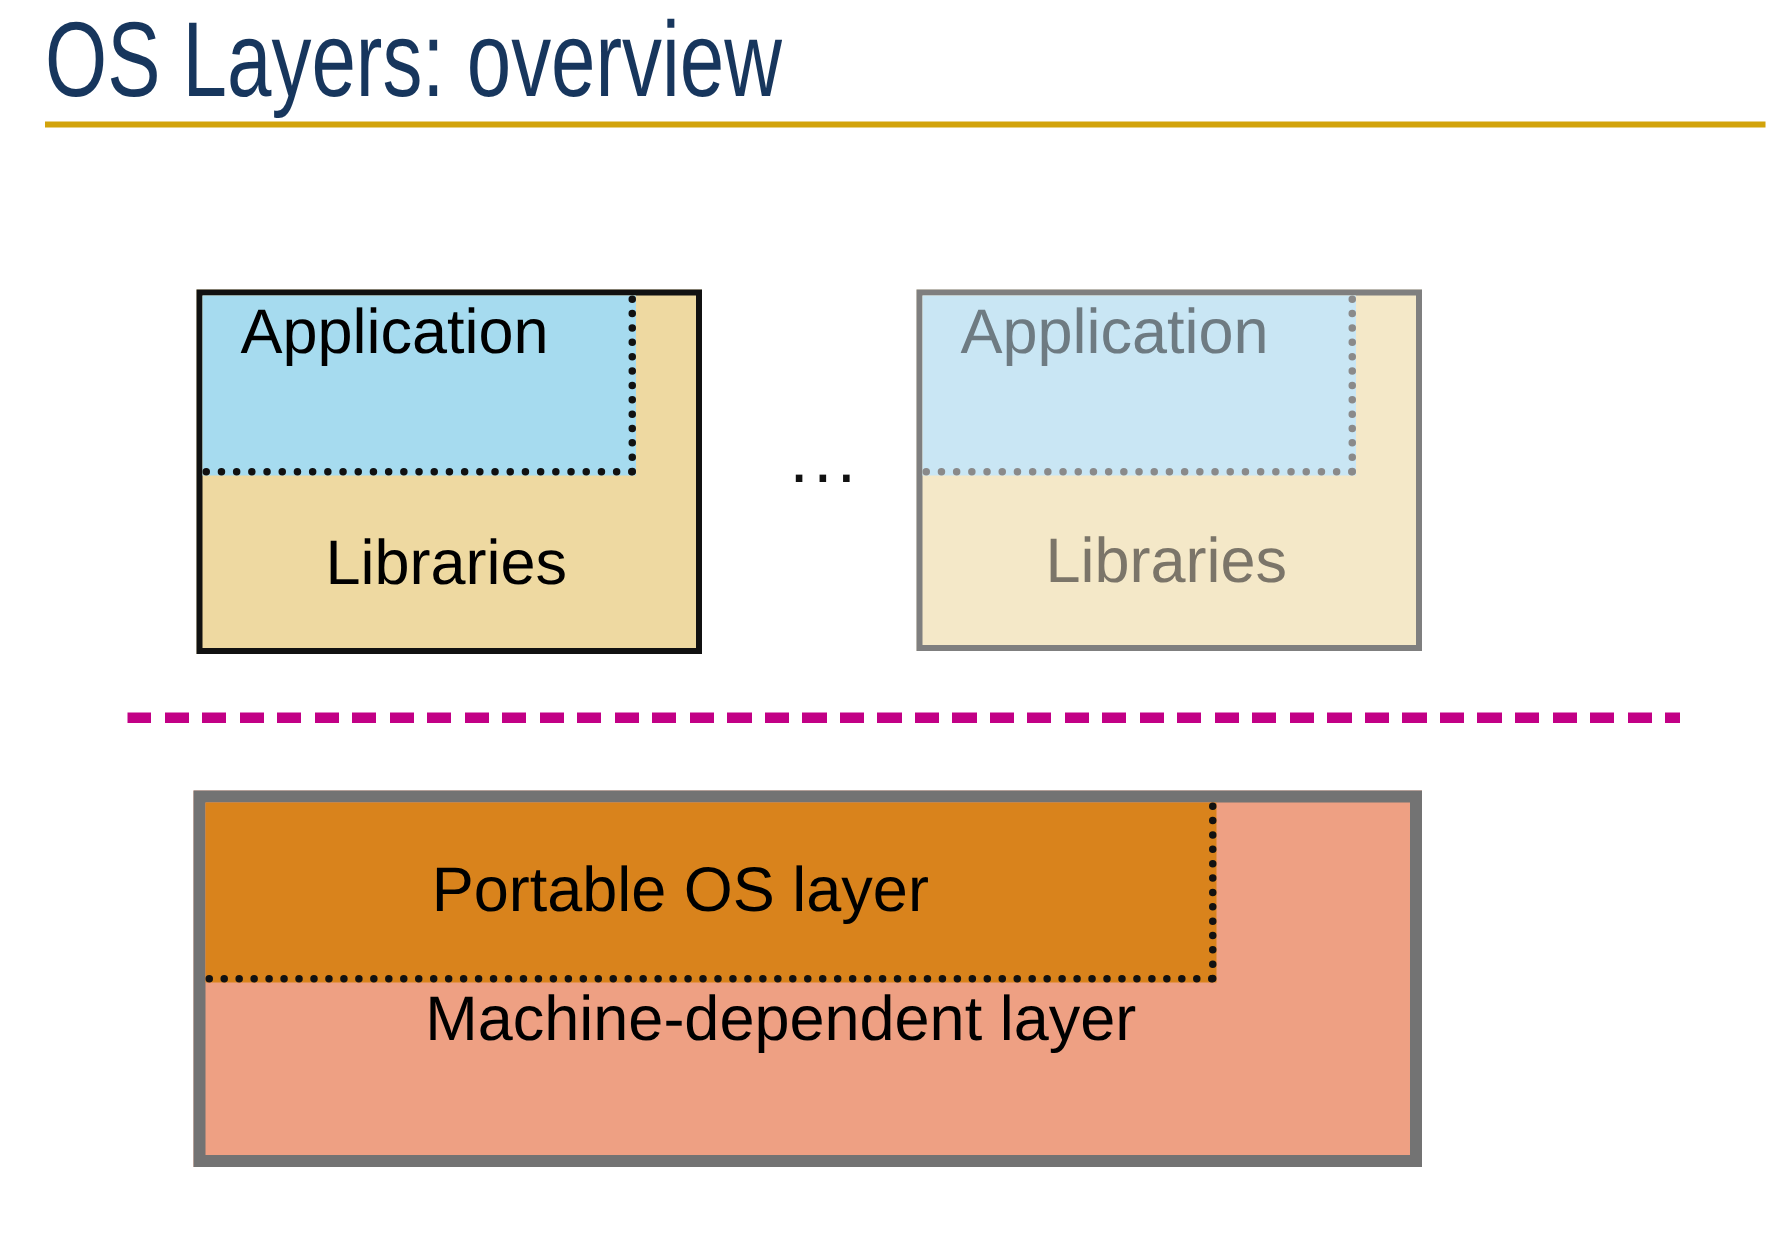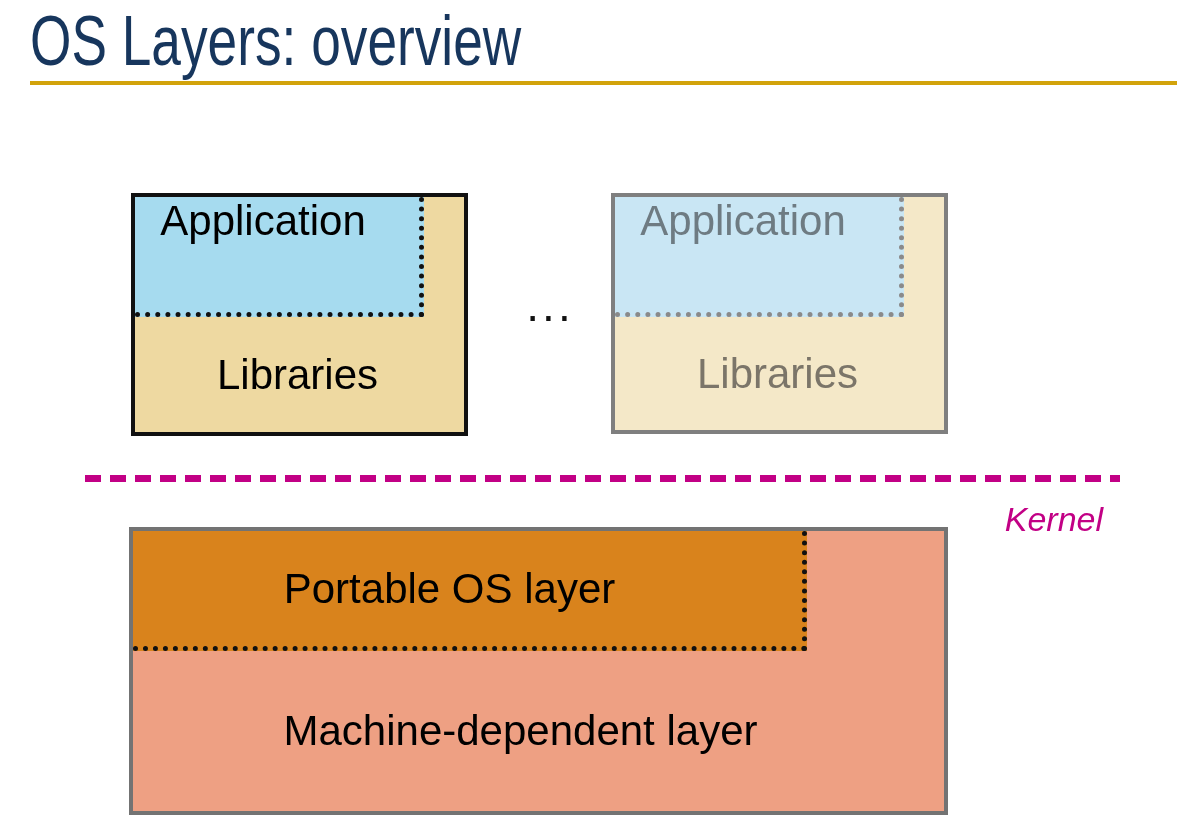--- a/index.html
+++ b/index.html
@@ -72,33 +72,33 @@
     position: absolute; width: 170px; text-align: right;
     font-size: 34px; line-height: 36px; font-style: italic; color: #C20085;
     white-space: nowrap;
   }
   .mode-label.user   { left: 930px; top: 428px; }
   .mode-label.kernel { left: 933px; top: 501px; }
 
   
   .kernel-box {
     position: absolute; left: 129px; top: 527px;
-    box-sizing: border-box; width: 819px; height: 288px;
-    border: 4px solid #737373; background: #EEA083;
+    box-sizing: border-box; width: 819px; height: 251px;
+    border: 8px solid #737373; background: #EEA083;
   }
   .kernel-box .portable-region {
     position: absolute; left: 0; top: 0; width: 674px; height: 120px;
     box-sizing: border-box; background: #D9831C;
     border-right: 5px dotted #111111; border-bottom: 5px dotted #111111;
     display: flex; align-items: center; justify-content: center;
     padding-right: 36px;
   }
   .kernel-box .machine-region {
     position: absolute; left: 0; top: 120px; right: 0; bottom: 0;
-    display: flex; align-items: center; justify-content: center;
+    display: flex; justify-content: center;
     padding-right: 64px;
     padding-left: 28px;
   }
   .kernel-box .label { font-size: 42px; color: #000000; white-space: nowrap; }
 </style>
 </head>
 <body>
 
 <div class="slide">
 
@@ -119,21 +119,20 @@
   <div class="proc-box box2">
     <div class="app-region">
       <span class="label">Application</span>
     </div>
     <div class="lib-region">
       <span class="label">Libraries</span>
     </div>
   </div>
 
   <div class="boundary-line"></div>
-  <div class="mode-label kernel">Kernel</div>
 
   <div class="kernel-box">
     <div class="portable-region">
       <span class="label">Portable OS layer</span>
     </div>
     <div class="machine-region">
       <span class="label">Machine-dependent layer</span>
     </div>
   </div>
 

